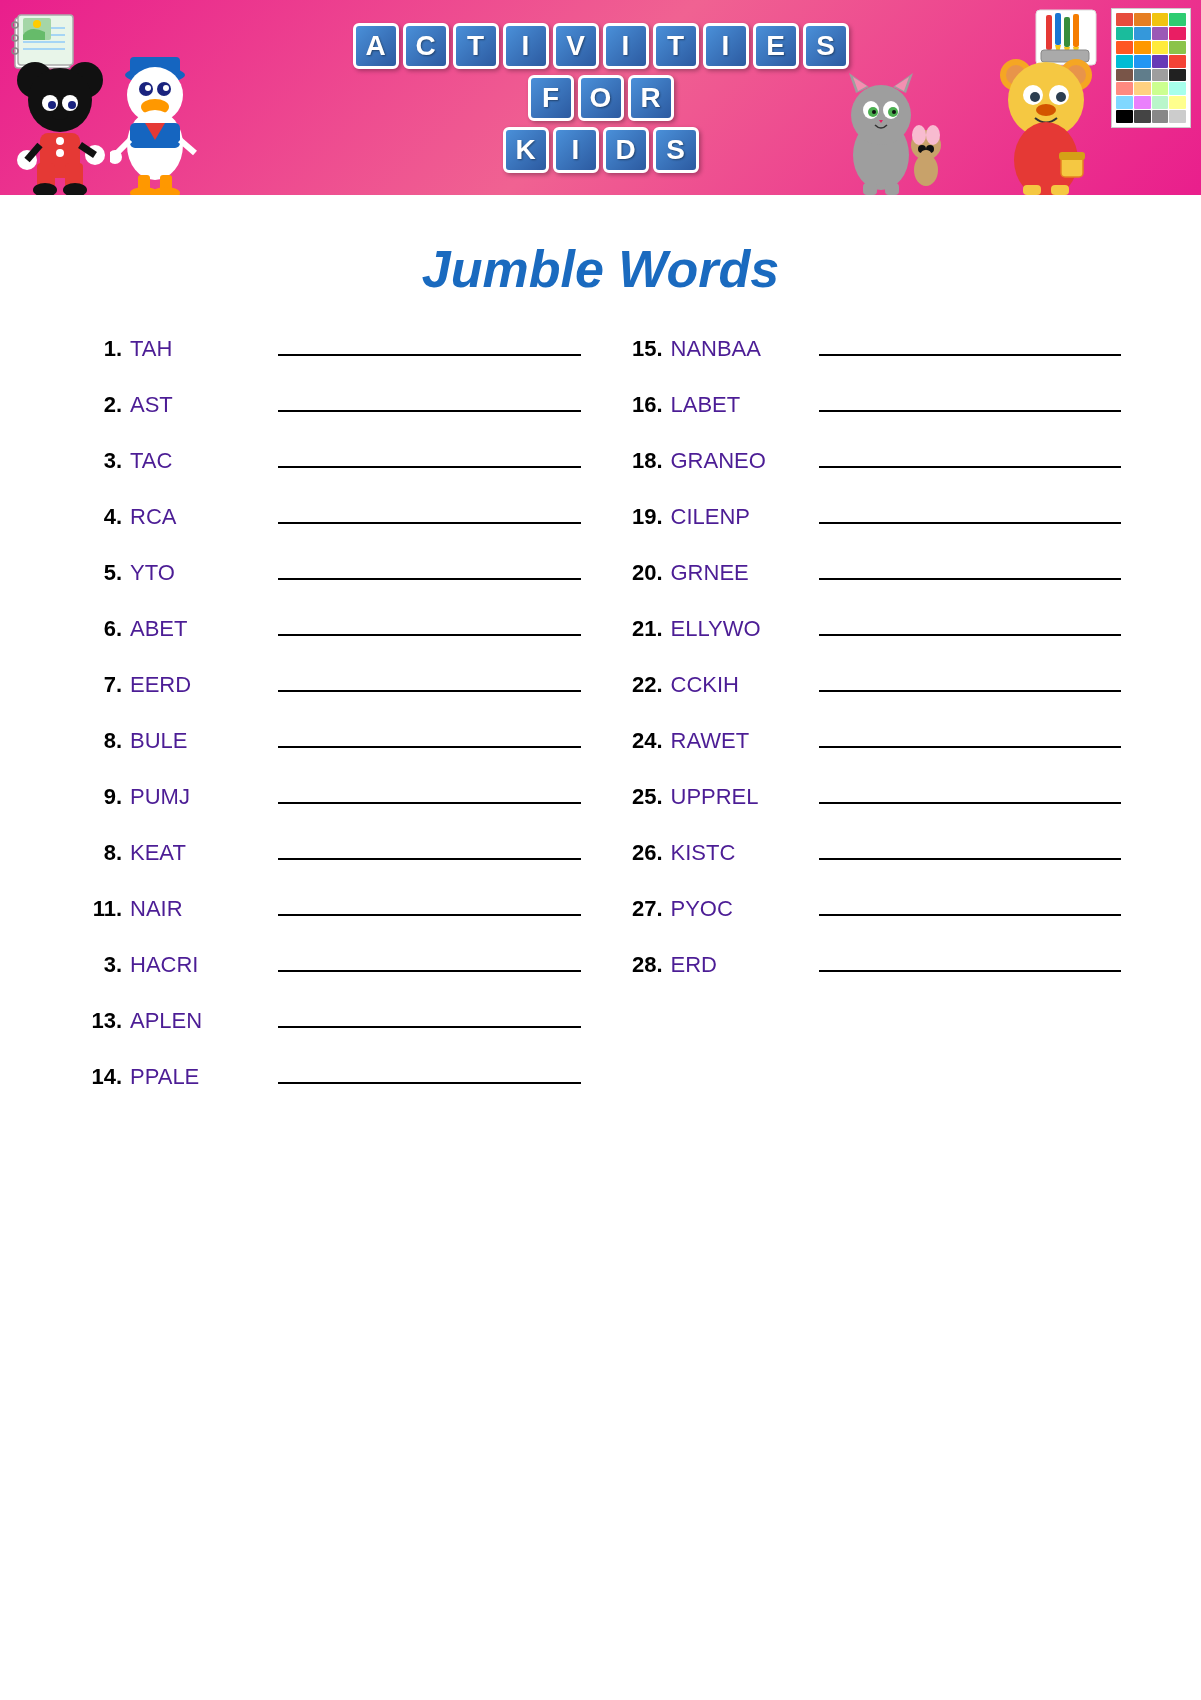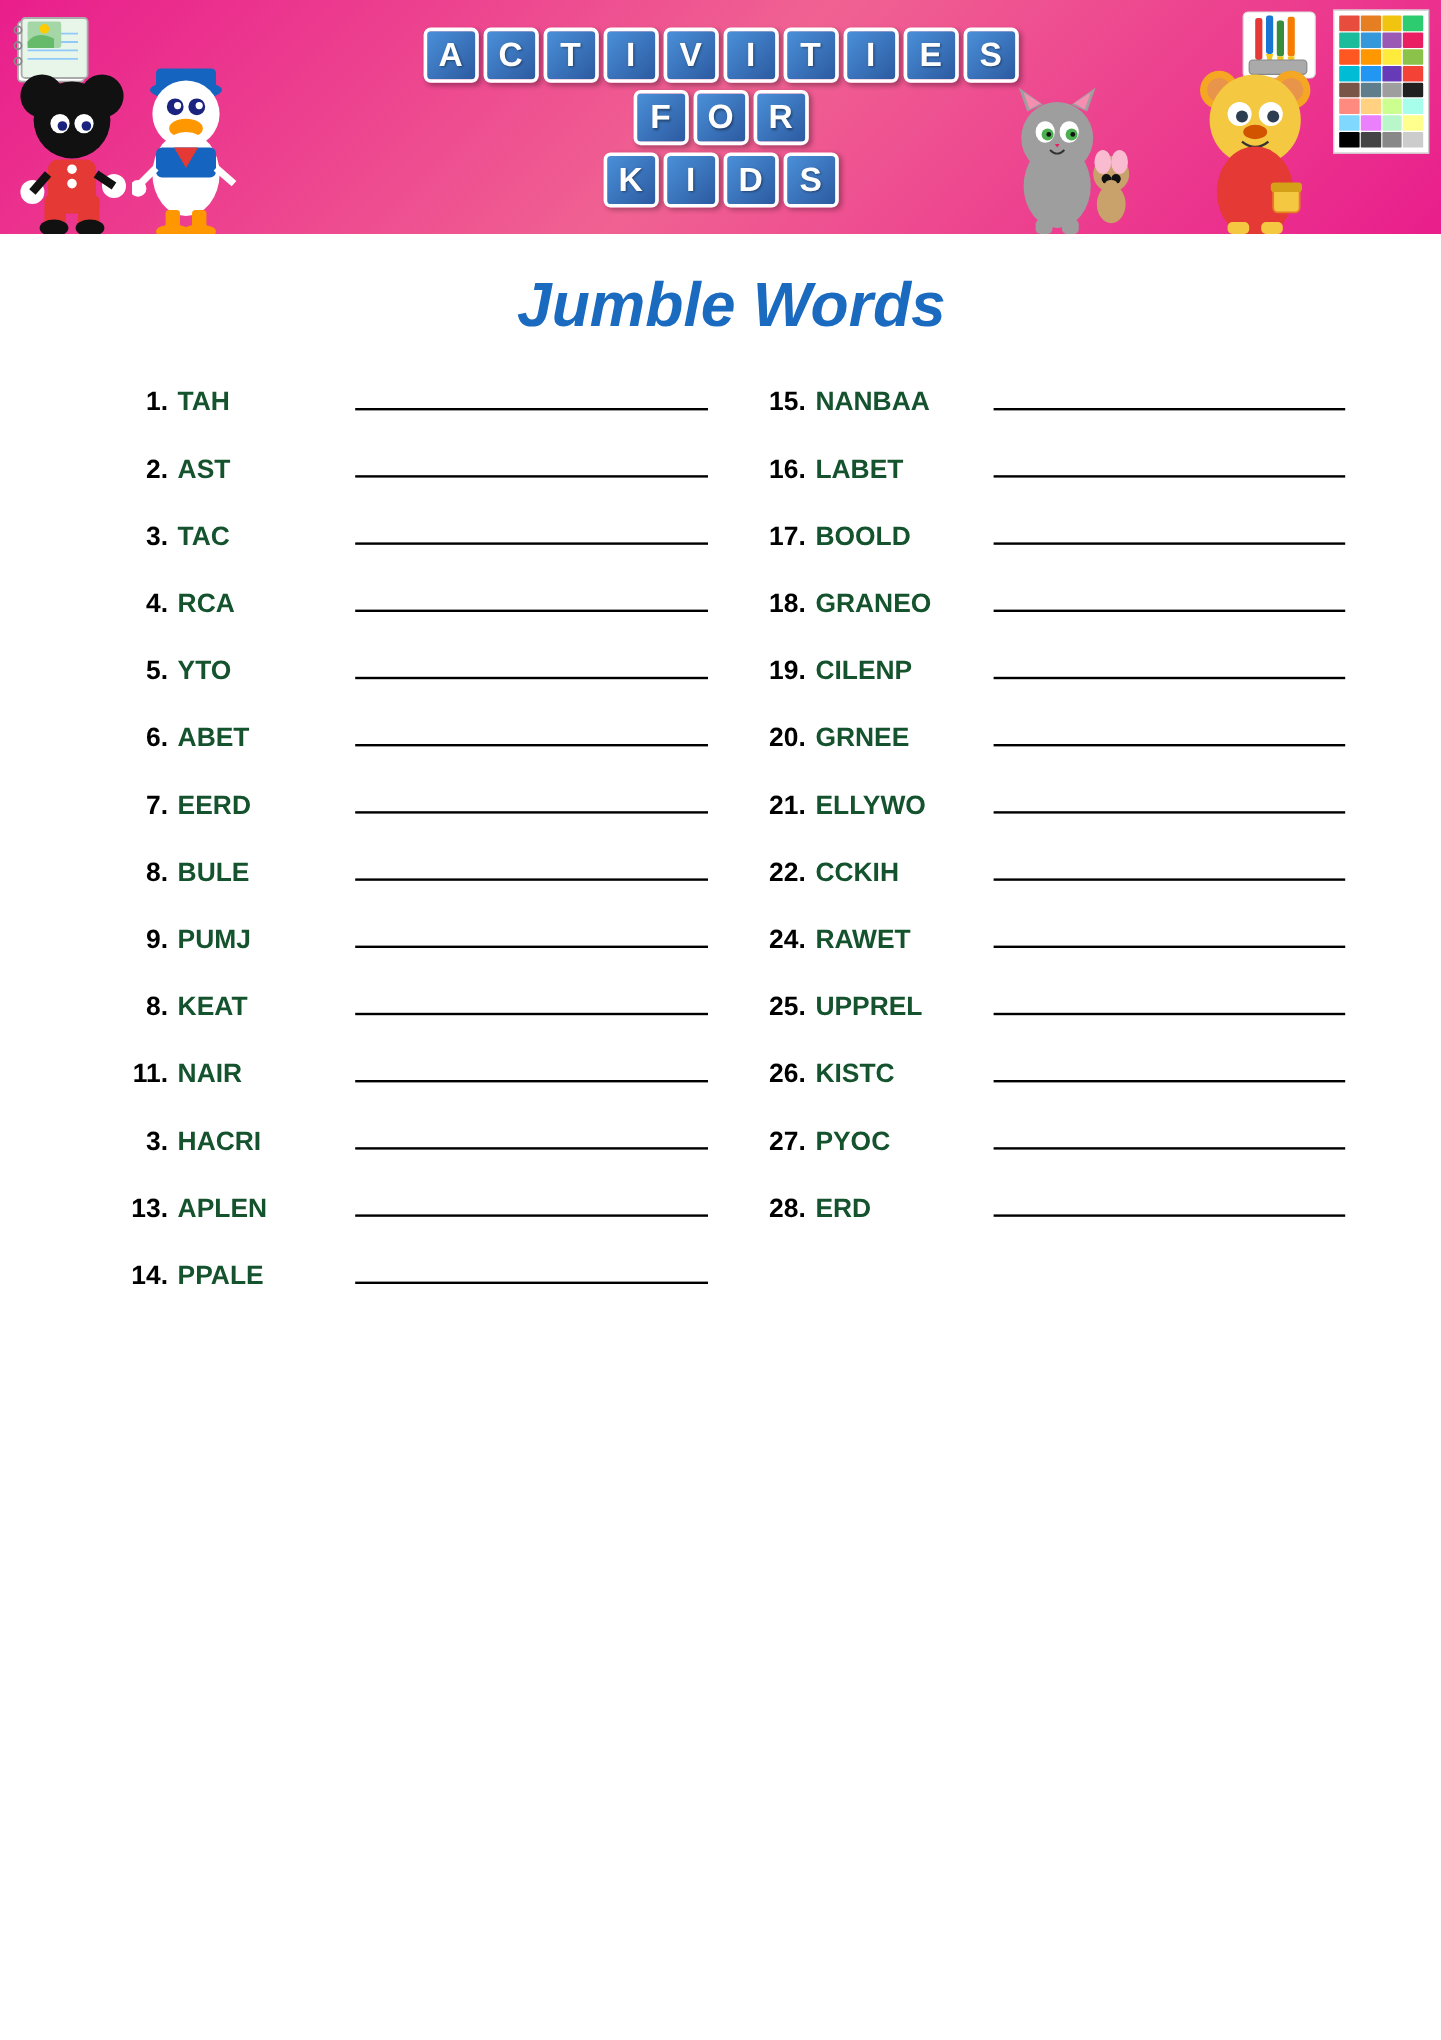--- a/index.html
+++ b/index.html
@@ -129,22 +129,21 @@
     .pencils-deco {
       position: absolute;
       top: 5px;
       right: 100px;
       width: 70px;
       height: 65px;
     }
 
     
     .main-content {
-      padding: 30px 60px 40px 60px;
-      margin-left: 18px;
+      padding: 44px 60px 40px 60px;
     }
 
     .page-title {
       text-align: center;
       font-size: 52px;
       font-weight: 900;
       color: #1a6abf;
       margin-bottom: 35px;
       font-style: italic;
     }
@@ -170,22 +169,22 @@
     .word-number {
       font-size: 22px;
       font-weight: 800;
       color: #000;
       min-width: 42px;
       text-align: right;
     }
 
     .word-jumbled {
       font-size: 22px;
-      font-weight: 700;
-      color: #14532d;
+      font-weight: 400;
+      color: #4c1d95;
       min-width: 130px;
     }
 
     .word-answer-line {
       flex: 1;
       border-bottom: 2.5px solid #000;
       margin-left: 10px;
       min-width: 140px;
       height: 22px;
     }
@@ -511,25 +510,20 @@
       <span class="word-number">15.</span>
       <span class="word-jumbled">NANBAA</span>
       <div class="word-answer-line"></div>
     </div>
         <div class="word-item">
       <span class="word-number">16.</span>
       <span class="word-jumbled">LABET</span>
       <div class="word-answer-line"></div>
     </div>
         <div class="word-item">
-      <span class="word-number">17.</span>
-      <span class="word-jumbled">BOOLD</span>
-      <div class="word-answer-line"></div>
-    </div>
-        <div class="word-item">
       <span class="word-number">18.</span>
       <span class="word-jumbled">GRANEO</span>
       <div class="word-answer-line"></div>
     </div>
         <div class="word-item">
       <span class="word-number">19.</span>
       <span class="word-jumbled">CILENP</span>
       <div class="word-answer-line"></div>
     </div>
         <div class="word-item">

